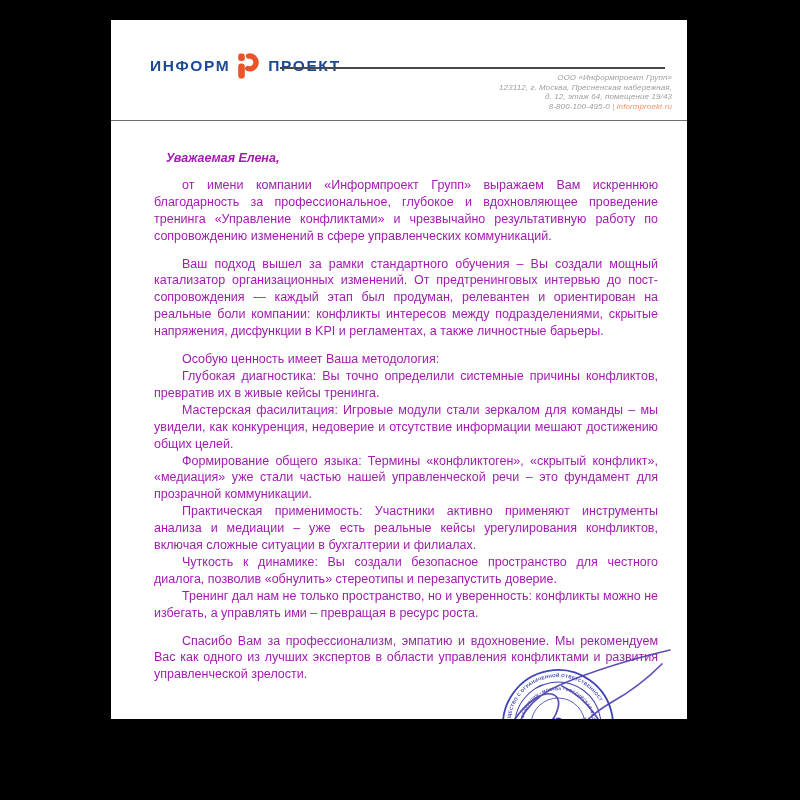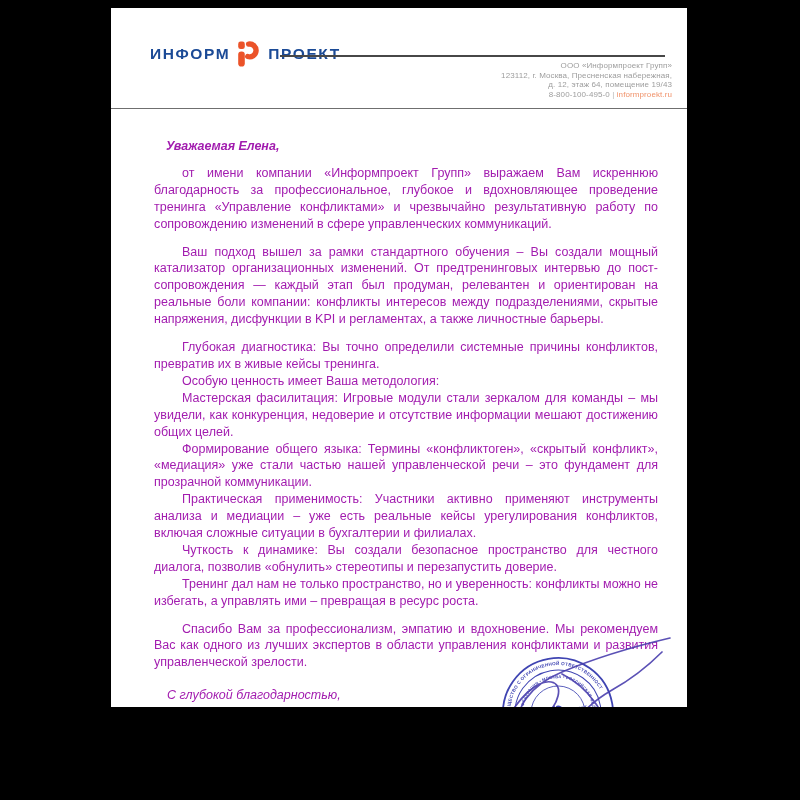--- a/index.html
+++ b/index.html
@@ -1,26 +1,26 @@
 <!DOCTYPE html>
 <html><head>
 <meta charset="utf-8">
 <style>
   html,body{margin:0;padding:0;background:#000;}
   .canvas{position:relative;width:800px;height:800px;background:#000;overflow:hidden;
           font-family:"Liberation Sans","DejaVu Sans",sans-serif;}
-  .paper{position:absolute;left:111px;top:8px;width:576px;height:699px;background:#fff;overflow:hidden;}
+  .paper{position:absolute;left:111px;top:20px;width:576px;height:699px;background:#fff;overflow:hidden;}
 
   
   .logo{position:absolute;left:39px;top:33px;display:flex;align-items:center;gap:7px;}
   .logo-word{font-size:15.5px;font-weight:700;color:#1b4a96;letter-spacing:1.6px;line-height:1;}
   .rule-logo{position:absolute;left:169px;top:47px;width:385px;height:2px;background:#474747;}
   .rule-full{position:absolute;left:0;top:100px;width:576px;height:1px;background:#6f6f6f;}
   .contact{position:absolute;right:15px;top:53px;text-align:right;font-size:8px;line-height:9.6px;
-           color:#9d9d9d;letter-spacing:.1px;}
+           color:#9d9d9d;letter-spacing:.1px;font-style:italic;}
   .contact .link{color:#f0926a;}
   .contact .sep{color:#b5b5b5;}
 
   
   .letter{position:absolute;left:43px;right:29px;top:130px;color:#a21caf;
           font-size:12.5px;line-height:16.9px;text-align:justify;}
   .letter p{margin:0;text-indent:28px;}
   .greeting{font-style:italic;font-weight:600;text-indent:12px !important;margin-bottom:10px !important;}
   .gap-after{margin-bottom:11px !important;}
 
@@ -55,31 +55,30 @@
       <div>123112, г. Москва, Пресненская набережная,</div>
       <div>д. 12, этаж 64, помещение 19/43</div>
       <div><span>8-800-100-495-0</span> <span class="sep">|</span> <span class="link">informproekt.ru</span></div>
     </div>
     <div class="rule-full"></div>
 
     <div class="letter">
       <p class="greeting">Уважаемая Елена,</p>
       <p class="gap-after">от имени компании «Информпроект Групп» выражаем Вам искреннюю благодарность за профессиональное, глубокое и вдохновляющее проведение тренинга «Управление конфликтами» и чрезвычайно результативную работу по сопровождению изменений в сфере управленческих коммуникаций.</p>
       <p class="gap-after">Ваш подход вышел за рамки стандартного обучения – Вы создали мощный катализатор организационных изменений. От предтренинговых интервью до пост-сопровождения — каждый этап был продуман, релевантен и ориентирован на реальные боли компании: конфликты интересов между подразделениями, скрытые напряжения, дисфункции в KPI и регламентах, а также личностные барьеры.</p>
+      <p>Особую ценность имеет Ваша методология:</p>
       <p>Глубокая диагностика: Вы точно определили системные причины конфликтов, превратив их в живые кейсы тренинга.</p>
-      <p>Особую ценность имеет Ваша методология:</p>
       <p>Мастерская фасилитация: Игровые модули стали зеркалом для команды – мы увидели, как конкуренция, недоверие и отсутствие информации мешают достижению общих целей.</p>
       <p>Формирование общего языка: Термины «конфликтоген», «скрытый конфликт», «медиация» уже стали частью нашей управленческой речи – это фундамент для прозрачной коммуникации.</p>
       <p>Практическая применимость: Участники активно применяют инструменты анализа и медиации – уже есть реальные кейсы урегулирования конфликтов, включая сложные ситуации в бухгалтерии и филиалах.</p>
       <p>Чуткость к динамике: Вы создали безопасное пространство для честного диалога, позволив «обнулить» стереотипы и перезапустить доверие.</p>
       <p class="gap-after">Тренинг дал нам не только пространство, но и уверенность: конфликты можно не избегать, а управлять ими – превращая в ресурс роста.</p>
       <p>Спасибо Вам за профессионализм, эмпатию и вдохновение. Мы рекомендуем Вас как одного из лучших экспертов в области управления конфликтами и развития управленческой зрелости.</p>
 
       <div class="closing">
-        <p>С глубокой благодарностью,</p>
 
       </div>
     </div>
 
     <svg class="seal" viewBox="0 0 215 150">
       <defs>
         <path id="arcTop" d="M46.9,66.6 A48,48 0 0 1 137.1,66.6" fill="none"></path>
         <path id="arcBottom" d="M46.9,99.4 A48,48 0 0 0 137.1,99.4" fill="none"></path>
         <path id="arcInner" d="M59.1,95 A35,35 0 1 1 124.9,95" fill="none"></path>
       </defs>

